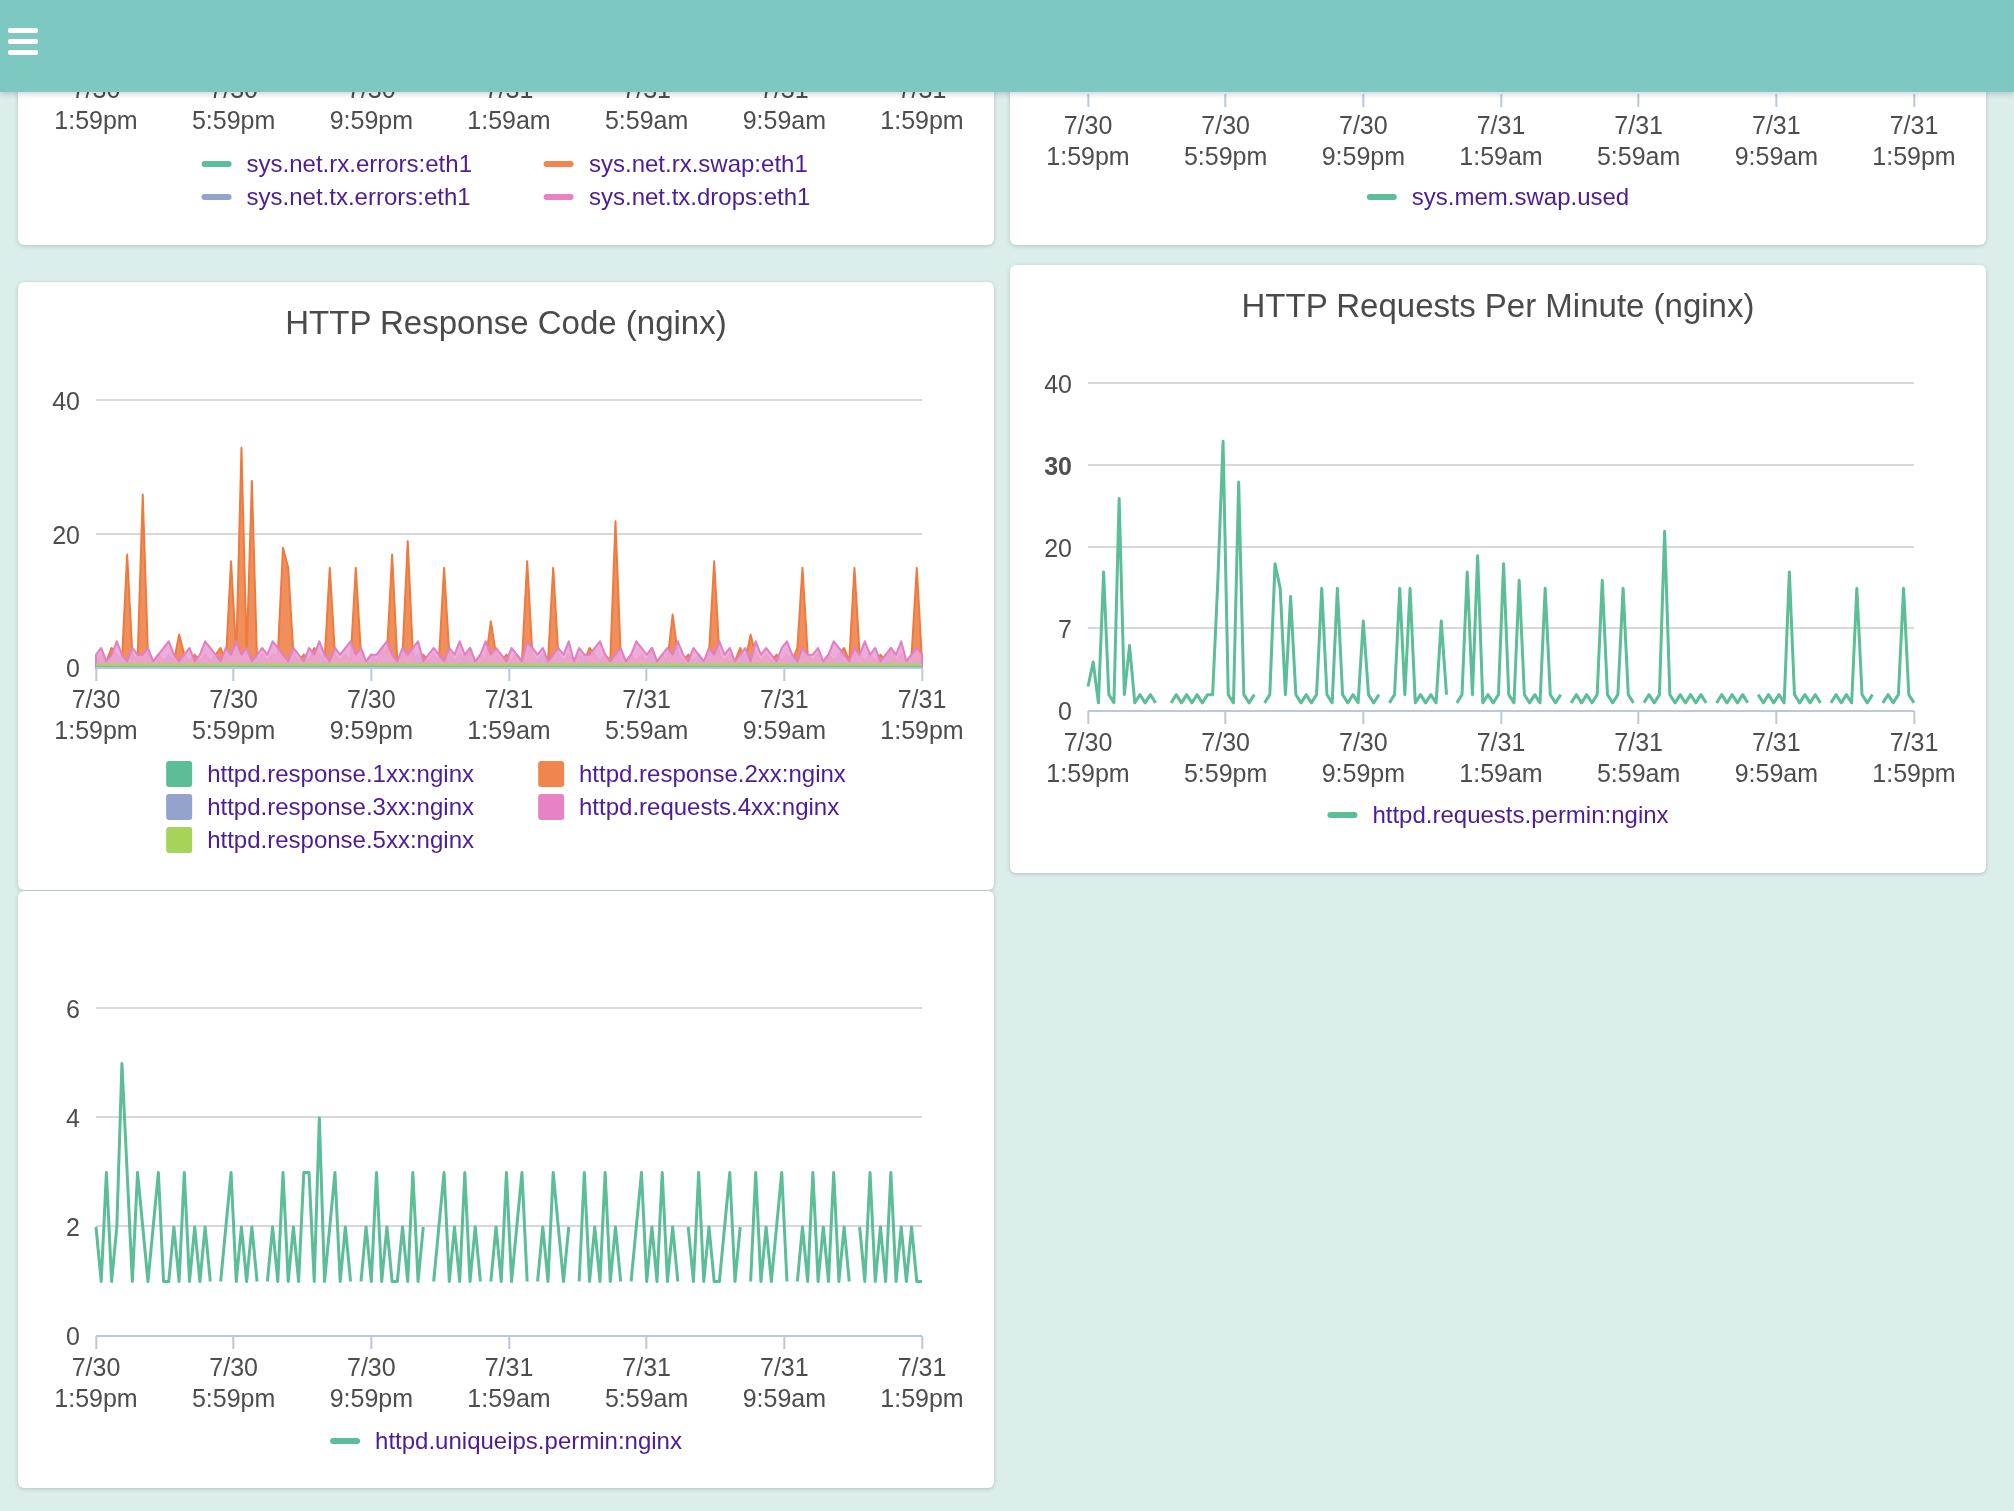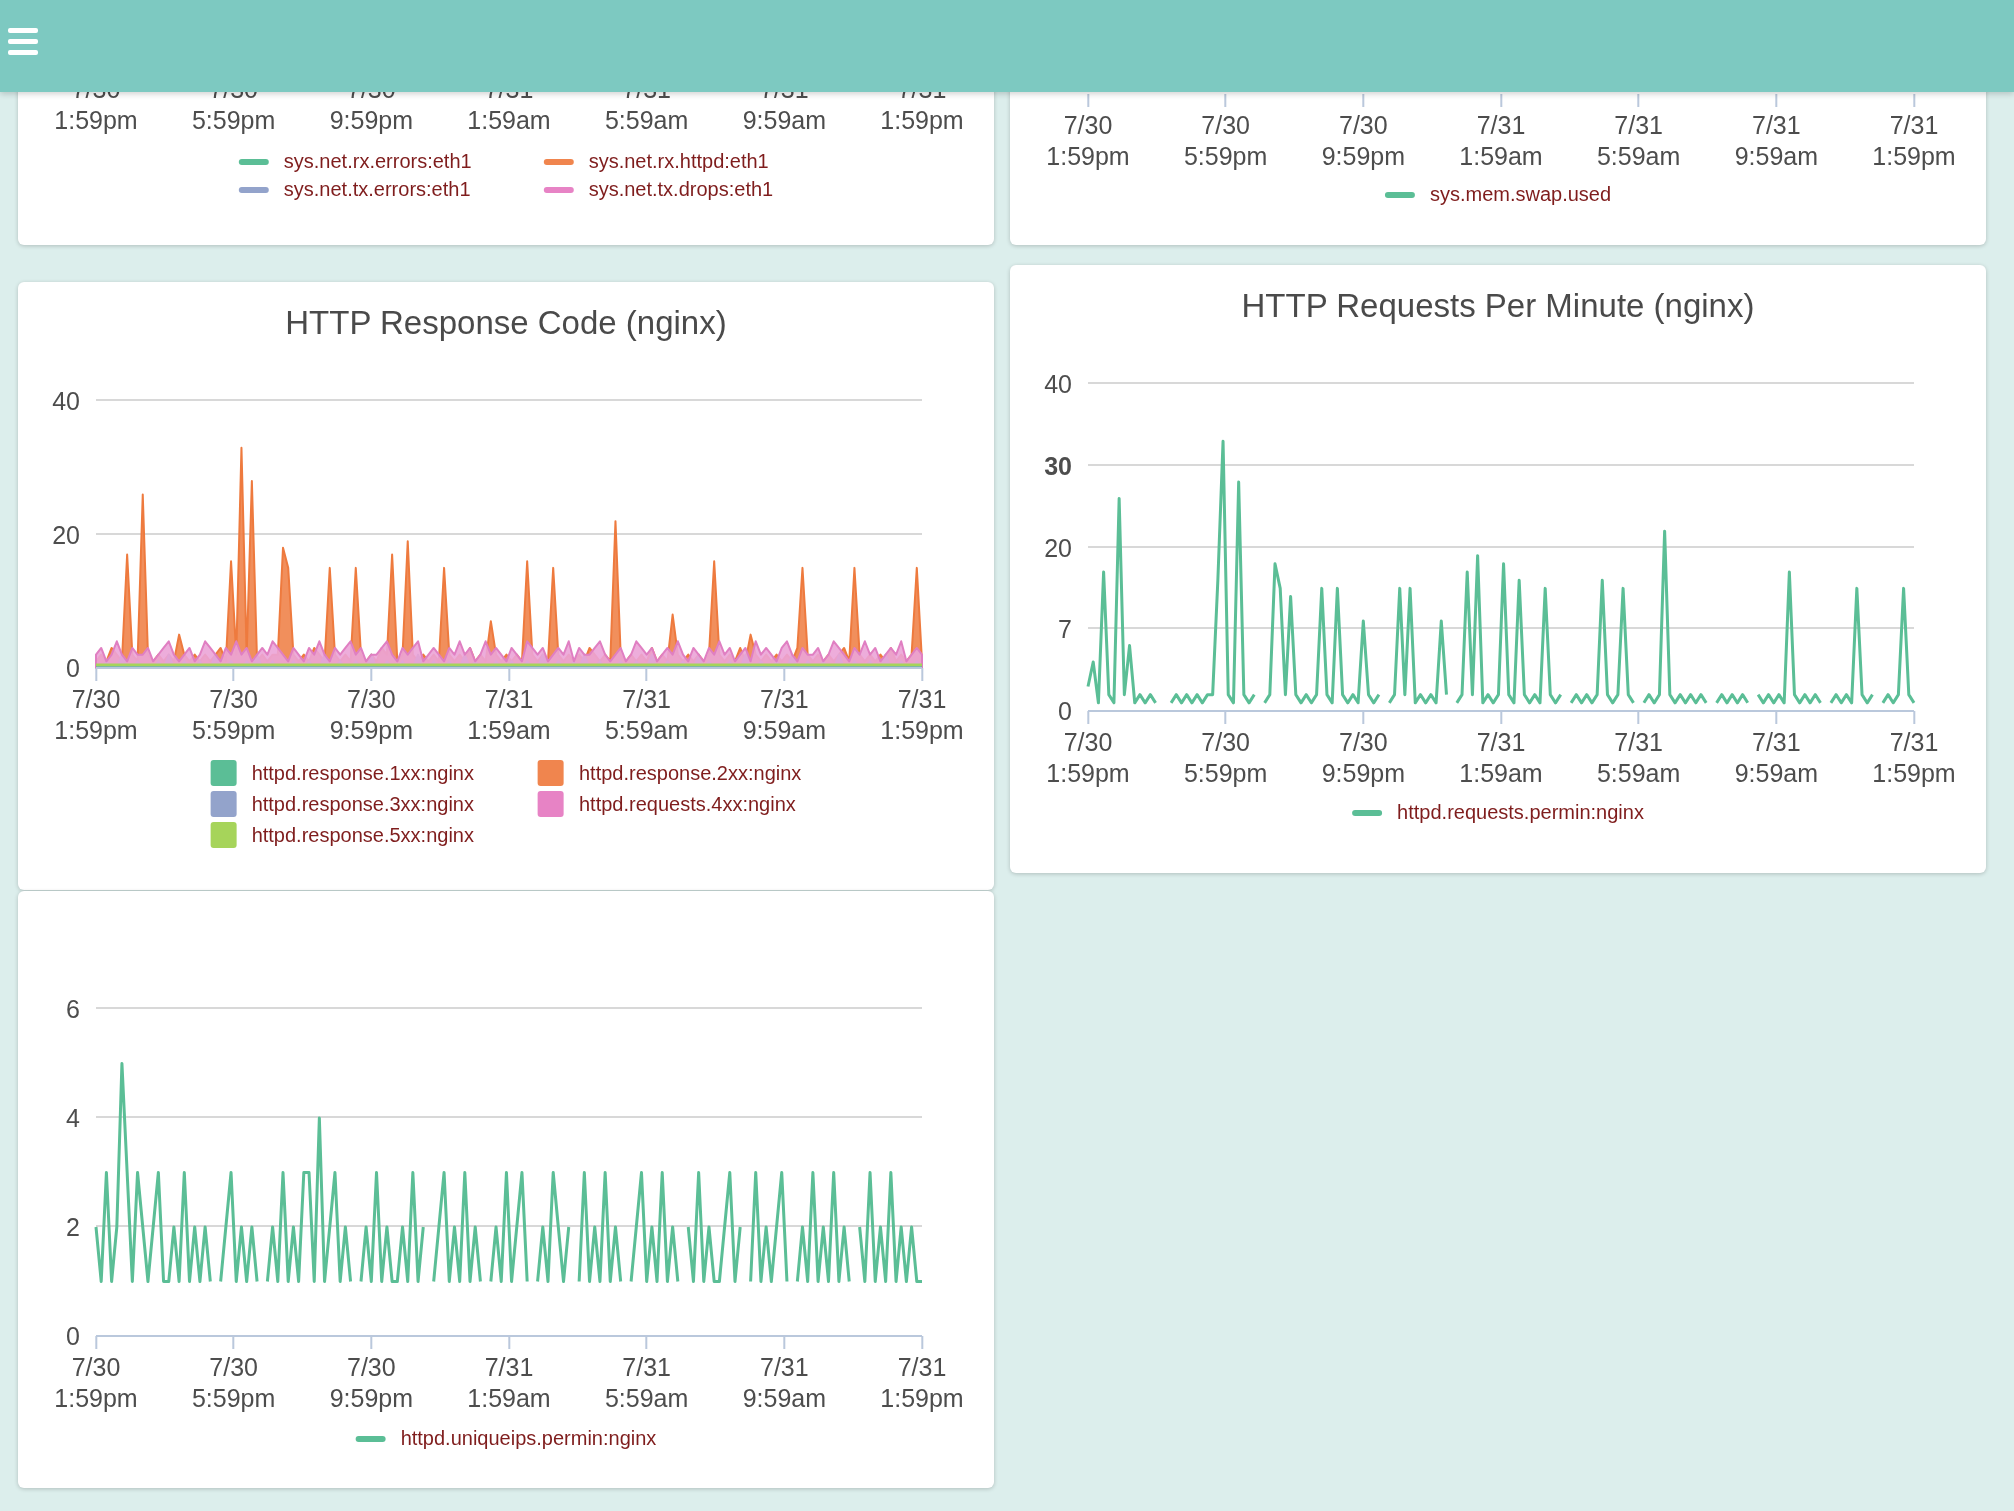--- a/index.html
+++ b/index.html
@@ -55,21 +55,21 @@
   .xtick { position:absolute; top:0; transform:translateX(-50%); display:flex; flex-direction:column; align-items:center; }
   .tmark { width:2px; height:13px; background:#bac8dc; margin-bottom:3px; }
   .xdate, .xtime { font-size:25px; color:#4d4d4d; line-height:31px; white-space:nowrap; }
 
   .legend { position:absolute; left:50%; transform:translateX(-50%); display:grid; column-gap:64px; row-gap:5px; }
   .card-net .legend      { top:305px; grid-template-columns:auto auto; column-gap:72px; }
   .card-swap .legend     { top:338px; }
   .card-response .legend { top:478px; grid-template-columns:auto auto; }
   .card-requests .legend { top:536px; }
   .card-visitors .legend { top:536px; }
-  .legend-item { display:flex; align-items:center; gap:15px; font-size:20px; color:#7f1d1d; white-space:nowrap; }
+  .legend-item { display:flex; align-items:center; gap:15px; font-size:24px; color:#4c1d95; white-space:nowrap; }
   .sw-line   { width:30px; height:6px; border-radius:3px; flex:none; }
   .sw-square { width:26px; height:26px; border-radius:3px; flex:none; }
 </style>
 </head>
 <body>
 
 <div class="screen">
 
   <section class="card card-net">
     <div class="xticks">
@@ -109,21 +109,21 @@
           <div class="xtime">1:59pm</div>
         </div>
       </div>
     <div class="legend">
         <div class="legend-item">
           <span class="sw-line" style="background: rgb(91, 190, 150);"></span>
           <span>sys.net.rx.errors:eth1</span>
         </div>
         <div class="legend-item">
           <span class="sw-line" style="background: rgb(240, 133, 78);"></span>
-          <span>sys.net.rx.httpd:eth1</span>
+          <span>sys.net.rx.swap:eth1</span>
         </div>
         <div class="legend-item">
           <span class="sw-line" style="background: rgb(147, 163, 203);"></span>
           <span>sys.net.tx.errors:eth1</span>
         </div>
         <div class="legend-item">
           <span class="sw-line" style="background: rgb(231, 131, 197);"></span>
           <span>sys.net.tx.drops:eth1</span>
         </div>
       </div>

